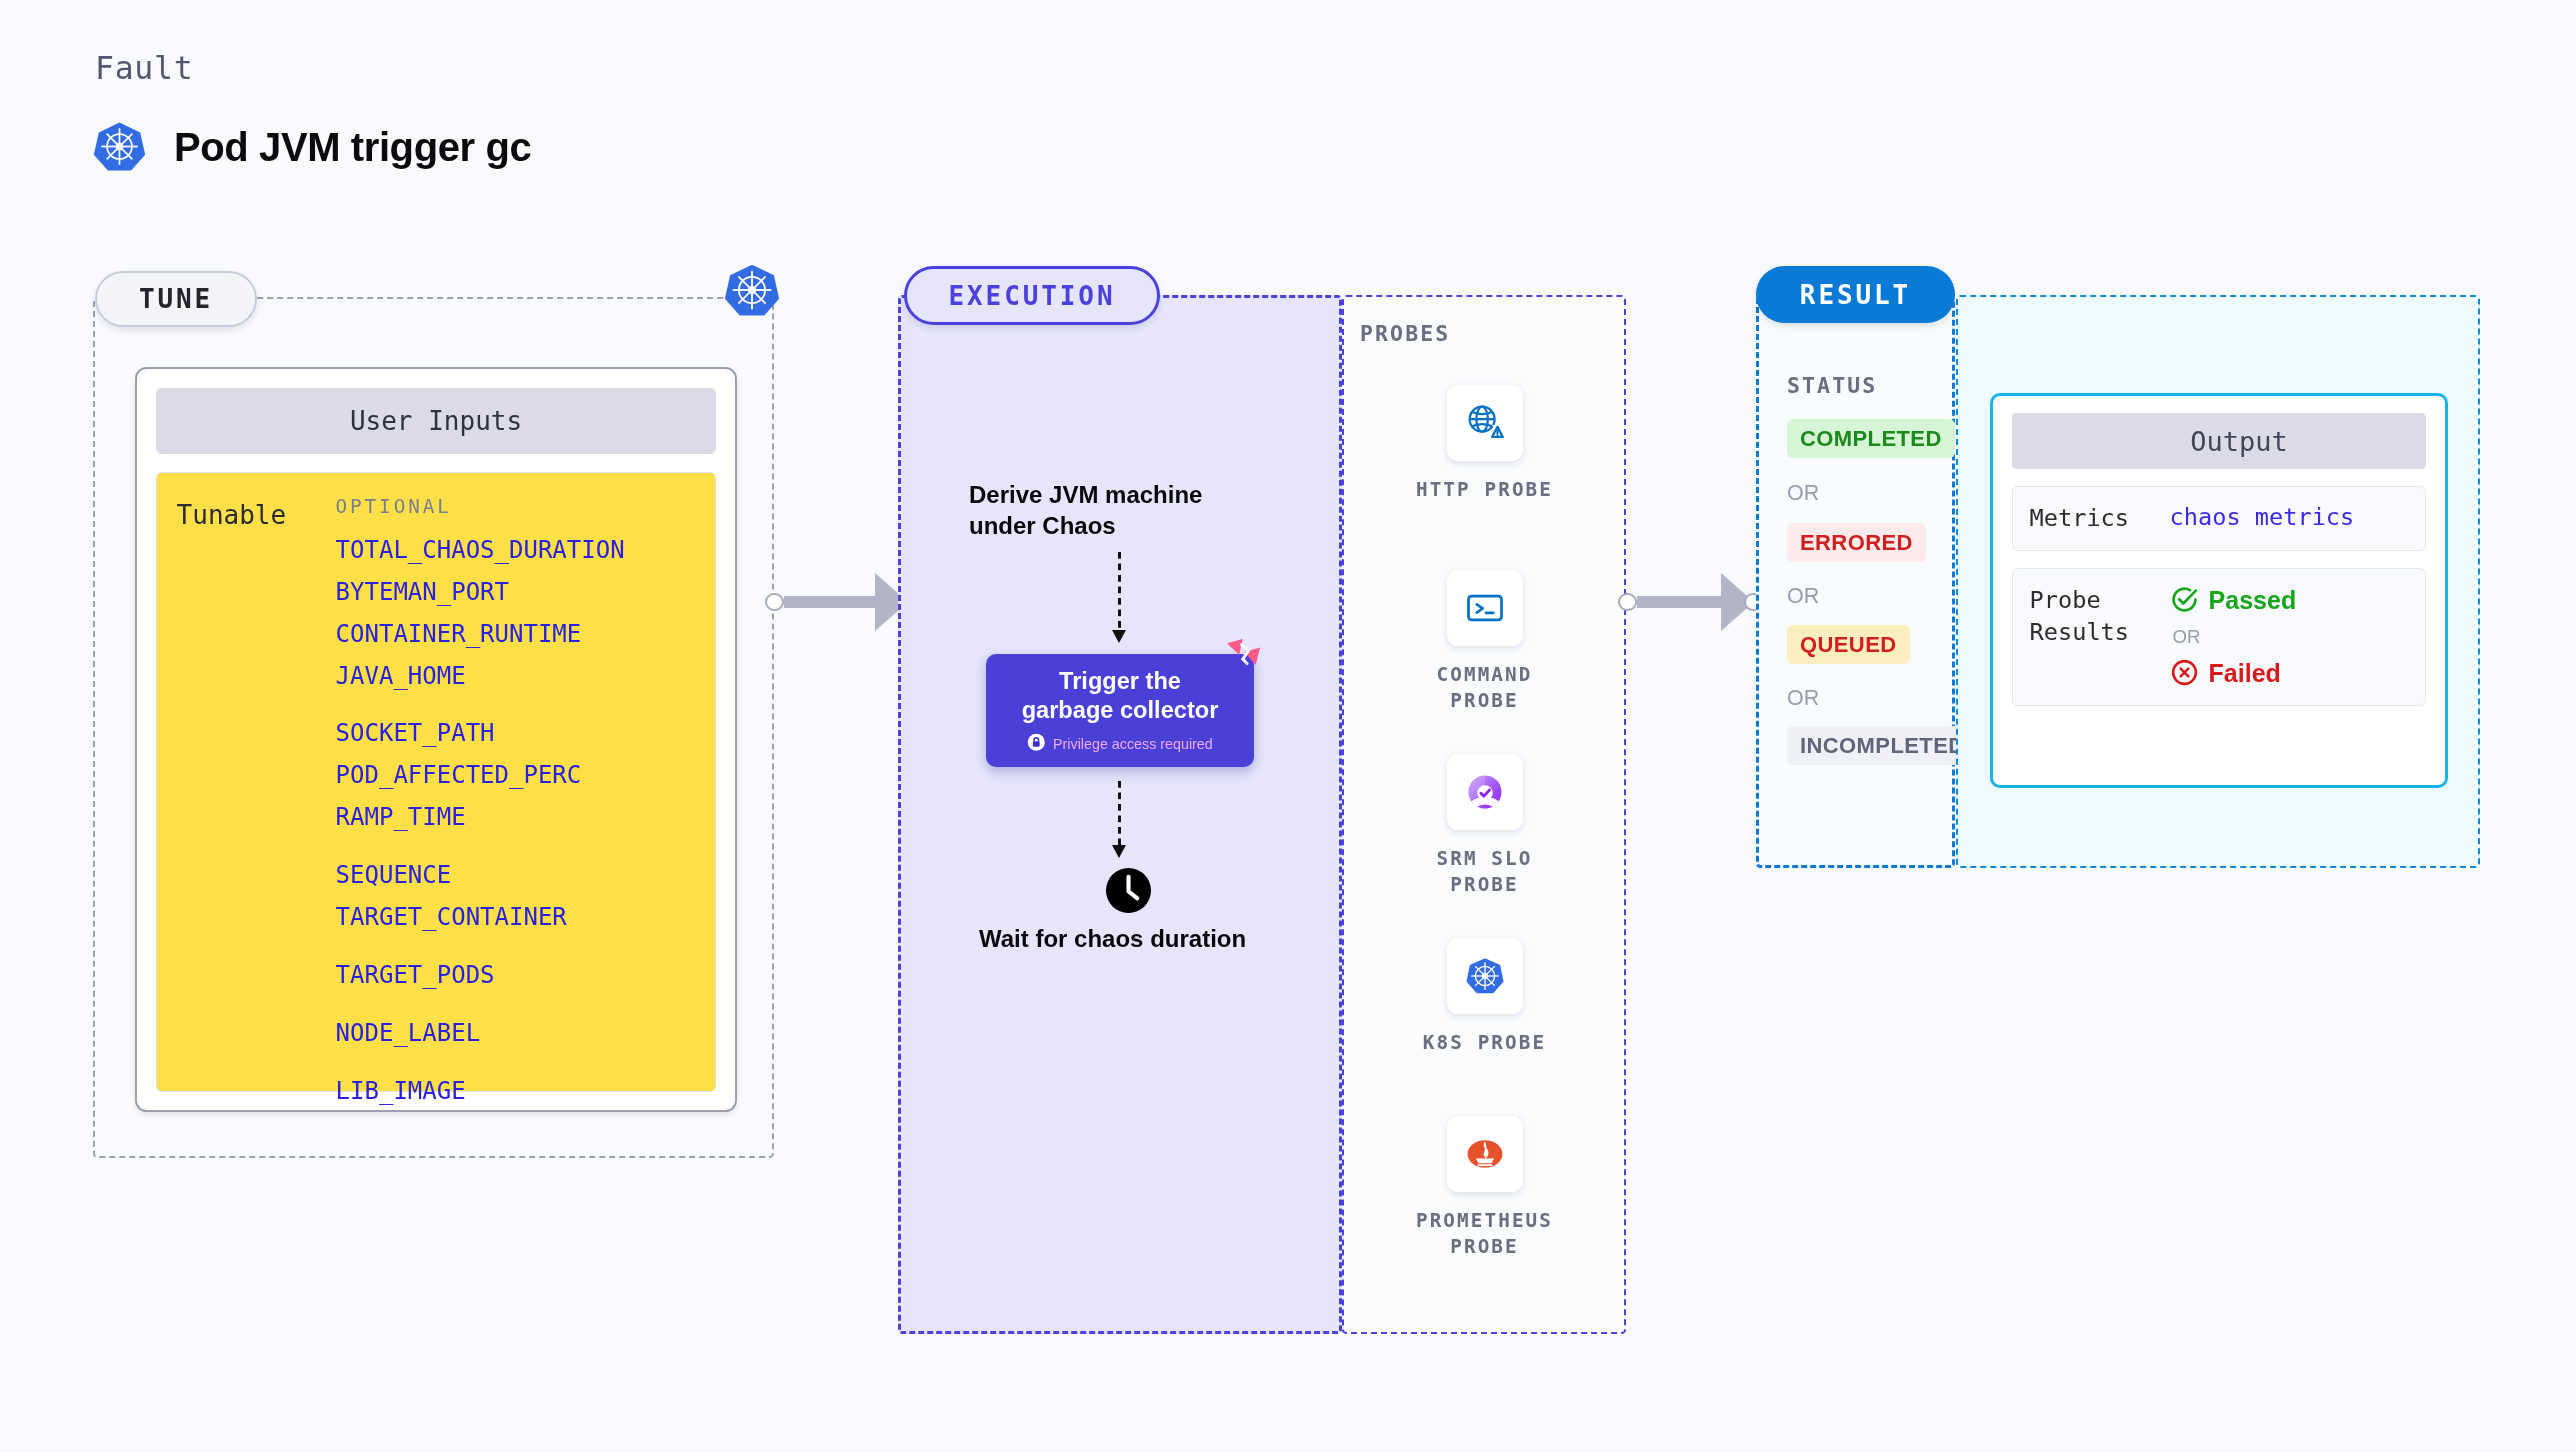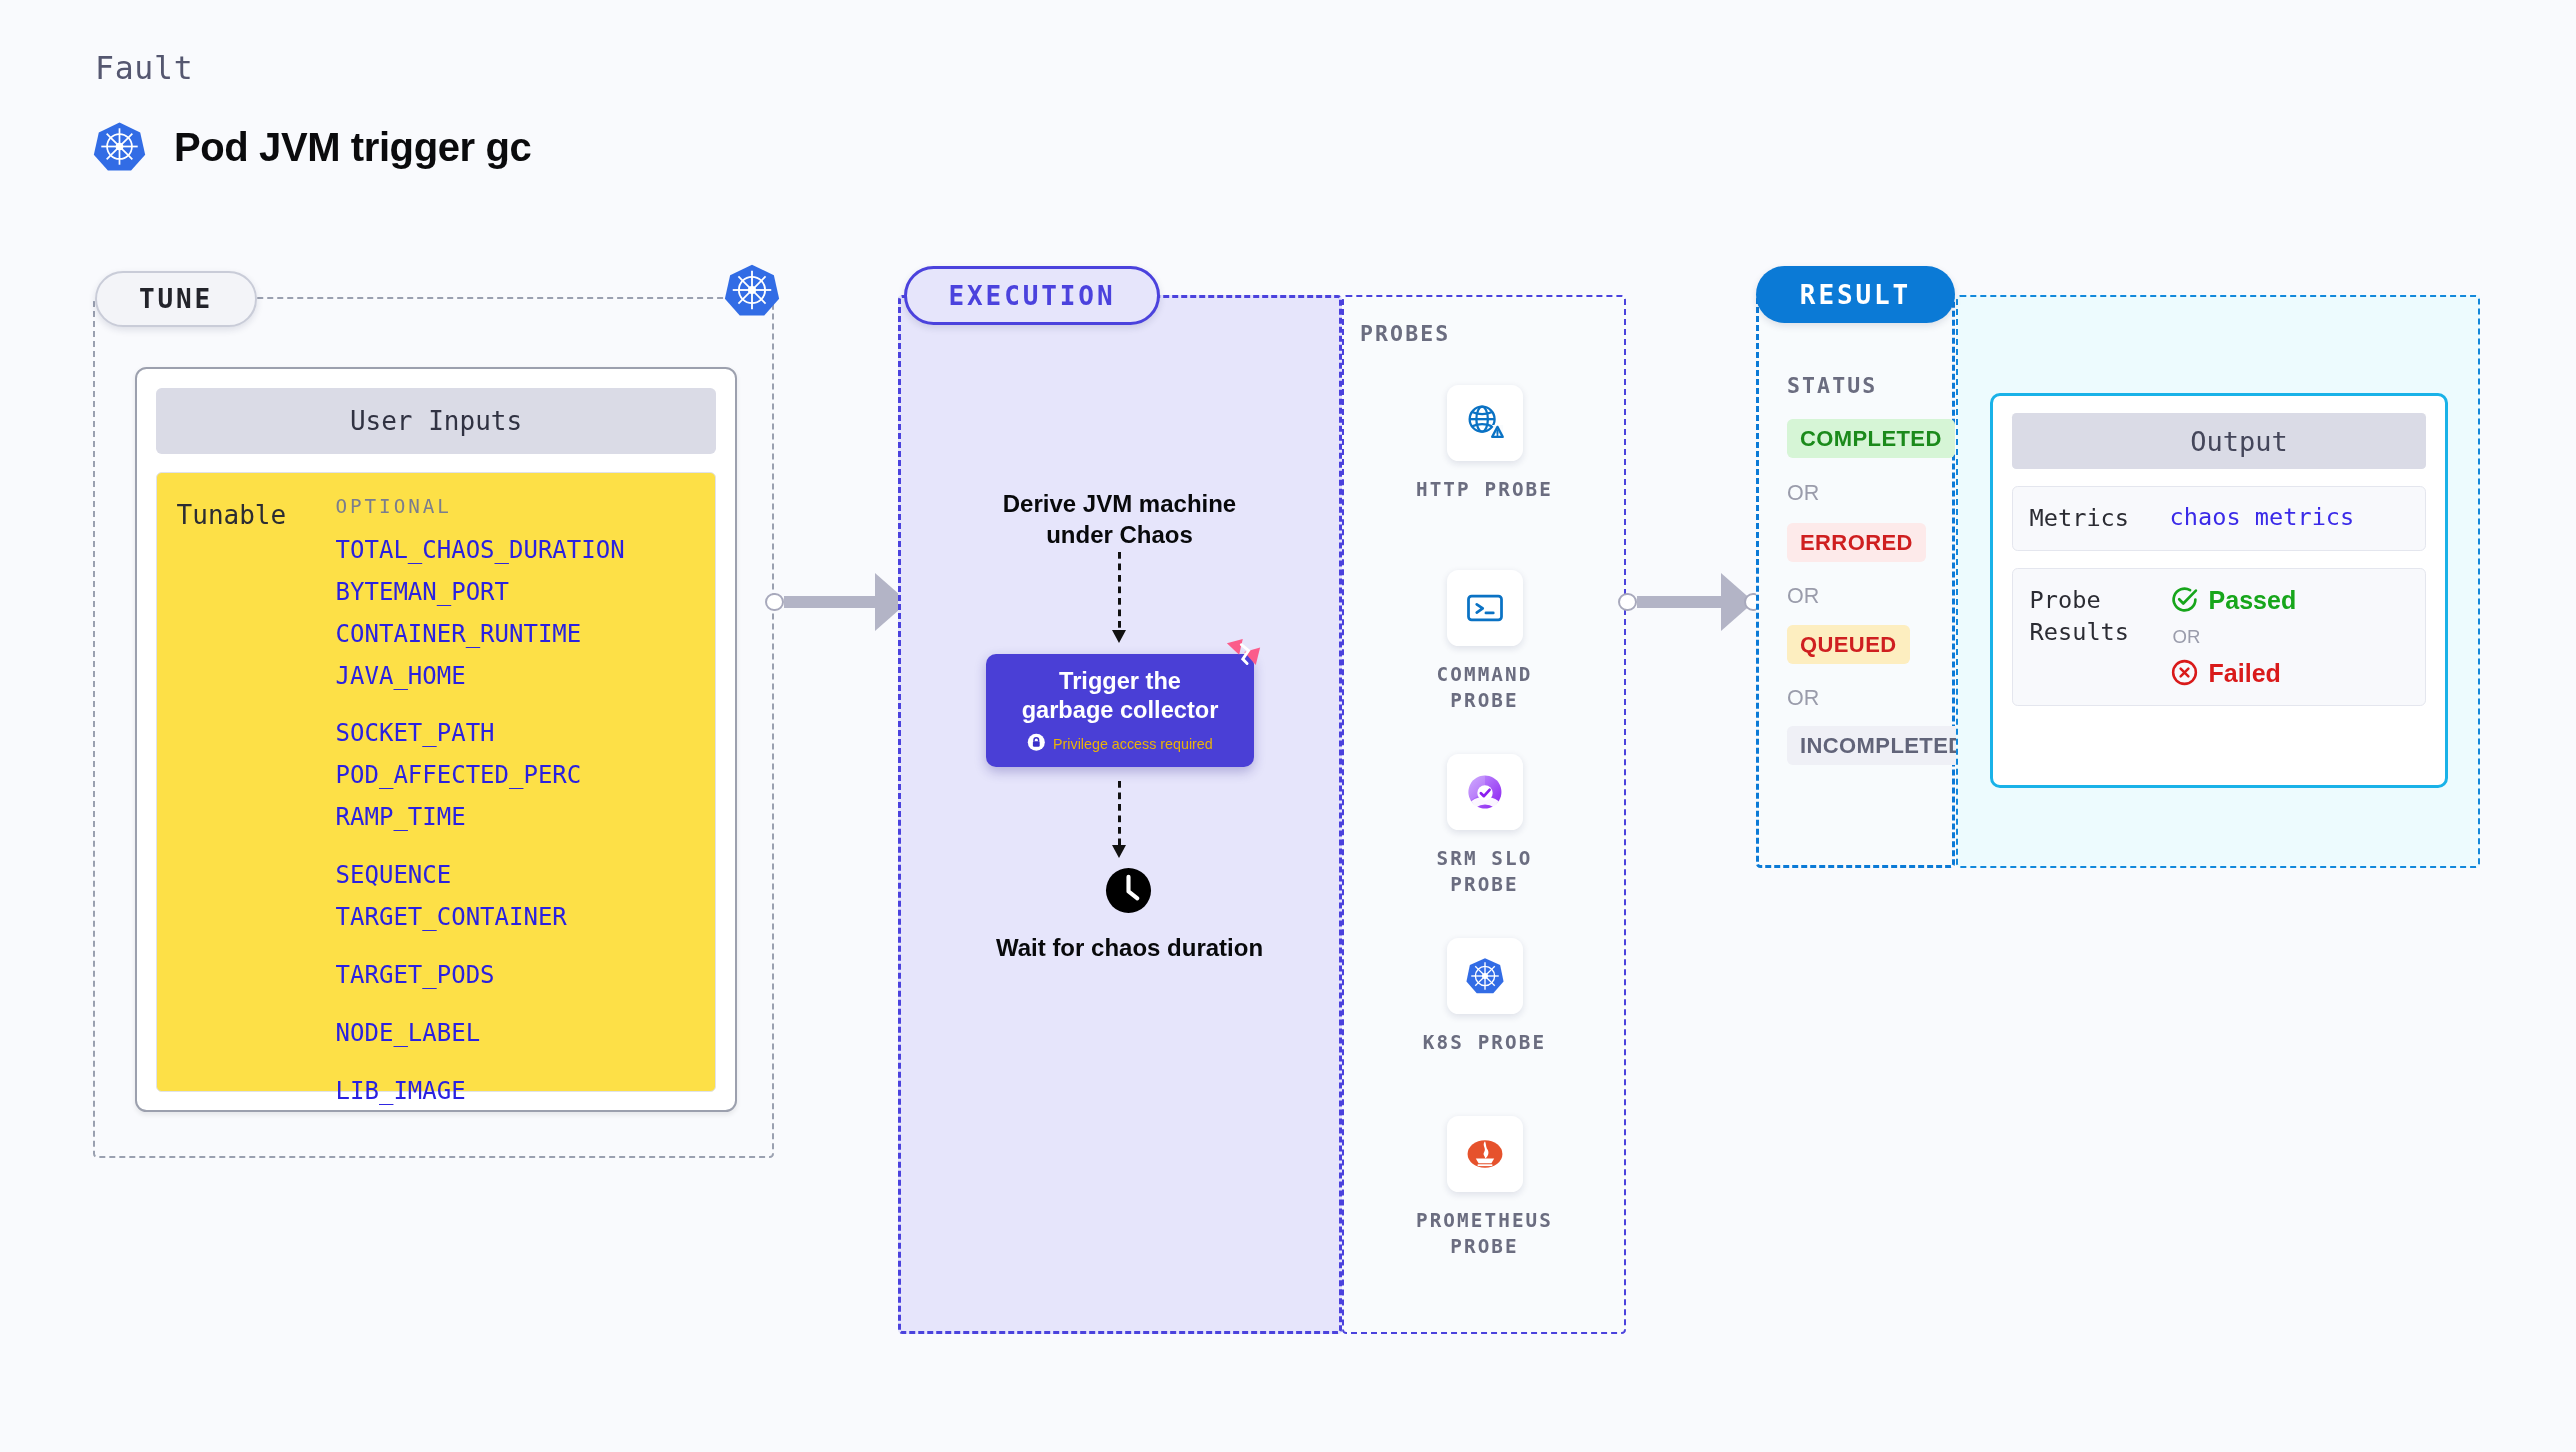--- a/index.html
+++ b/index.html
@@ -73,22 +73,22 @@
   }
   .tunable-list { display: flex; flex-direction: column; }
   .tunable-item {
     font-family: "DejaVu Sans Mono", monospace; font-size: 24px;
     color: #2a21e0; line-height: 1.0; margin-bottom: 18px; white-space: nowrap;
   }
   .tunable-item.gap { margin-top: 15.8px; }
 
   
   .exec-step-text {
-    position: absolute; width: 301px; text-align: center;
-    font-size: 24px; font-weight: 700; color: #08090b; line-height: 1.28; margin-top: 9px;
+    position: absolute; width: 301px; text-align: left;
+    font-size: 24px; font-weight: 700; color: #08090b; line-height: 1.28;
   }
   .dotted-arrow {
     position: absolute; width: 2.9px;
     background-image: linear-gradient(to bottom, #111 60%, rgba(0,0,0,0) 0%);
     background-size: 2.9px 11.5px; background-repeat: repeat-y;
   }
   .arrow-head-down {
     position: absolute; width: 0; height: 0;
     border-left: 7.9px solid transparent; border-right: 7.9px solid transparent;
     border-top: 13px solid #111;
@@ -96,21 +96,21 @@
   .action-card {
     position: absolute; left: 986px; top: 654px; width: 268px; height: 113px;
     background: #4a3fd6; border-radius: 10px; box-shadow: 0 4.3px 11.5px rgba(40,30,140,.28);
     display: flex; flex-direction: column; align-items: center; justify-content: center;
   }
   .action-title {
     color: #fff; font-size: 23.6px; font-weight: 700; line-height: 1.22;
     text-align: center; width: 215px;
   }
   .action-sub { display: flex; align-items: center; gap: 7.2px; margin-top: 8.6px; }
-  .action-sub-text { color: #eab308; font-size: 14.3px; }
+  .action-sub-text { color: #f0abfc; font-size: 14.3px; }
   .harness-mark { position: absolute; left: 1224px; top: 636px; width: 39px; height: 39px; z-index: 5; }
 
   .clock-node { position: absolute; left: 1105px; top: 867px; width: 47px; height: 47px; }
 
   
   .probe { position: absolute; width: 165px; display: flex; flex-direction: column; align-items: center; }
   .probe-tile {
     width: 76px; height: 76px; background: #fff; border-radius: 11.5px;
     box-shadow: 0 2.1px 7.2px rgba(20,30,70,.11);
     display: flex; align-items: center; justify-content: center;

